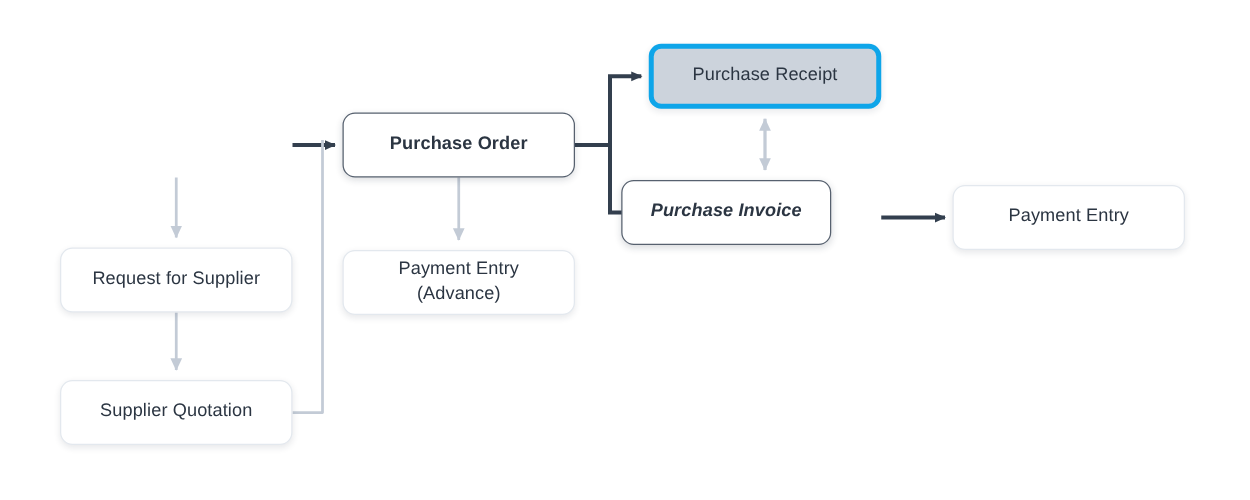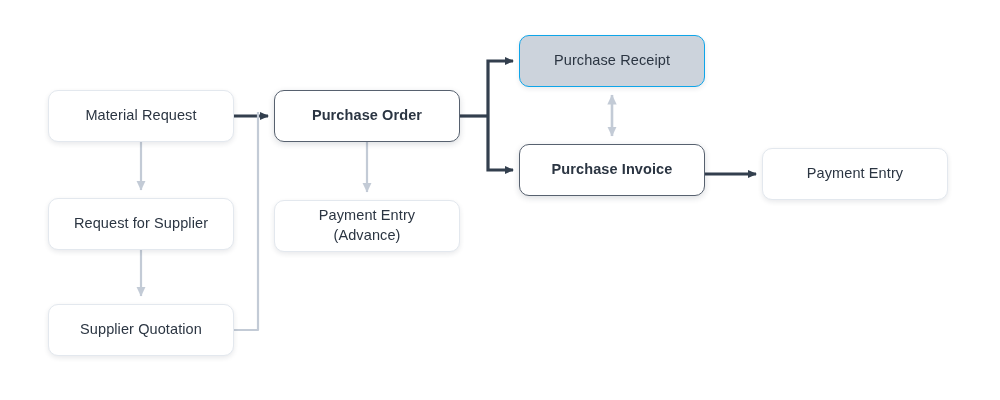--- a/index.html
+++ b/index.html
@@ -45,21 +45,21 @@
     padding: 4px 8px;
     z-index: 2;
   }
   .node.emphasized {
     border: 1.6px solid #57616f;
     font-weight: bold;
     box-shadow: 0 2px 6px rgba(26, 38, 54, 0.16);
   }
   .node.filled {
     background: #ccd3dc;
-    border: 1px solid #0ea5e9;
+    border: 4px solid #0ea5e9;
     box-shadow: 0 2px 5px rgba(26, 38, 54, 0.09);
   }
   .node-label {
     display: block;
     white-space: pre-line;
   }
 </style>
 </head>
 <body>
 
@@ -92,23 +92,20 @@
 
     <path d="M488,116 L488,61 L513,61" fill="none" stroke="#333f4e" stroke-width="3.2" stroke-linejoin="miter" marker-end="url(#arrow-dark)"></path>
 
     <path d="M488,116 L488,170 L513,170" fill="none" stroke="#333f4e" stroke-width="3.2" stroke-linejoin="miter" marker-end="url(#arrow-dark)"></path>
 
     <path d="M612,95 L612,136" fill="none" stroke="#c3cbd6" stroke-width="2.6" marker-start="url(#arrow-light-start)" marker-end="url(#arrow-light-end)"></path>
 
     <path d="M705,174 L756,174" fill="none" stroke="#333f4e" stroke-width="3.2" marker-end="url(#arrow-dark)"></path>
   </svg>
 
-  <div class="node" style="left:48px; top:90px; width:186px; height:52px;">
-    <span class="node-label">Material Request</span>
-  </div>
 
   <div class="node" style="left:48px; top:198px; width:186px; height:52px;">
     <span class="node-label">Request for Supplier</span>
   </div>
 
   <div class="node emphasized" style="left:274px; top:90px; width:186px; height:52px;">
     <span class="node-label">Purchase Order</span>
   </div>
 
   <div class="node" style="left:48px; top:304px; width:186px; height:52px;">
@@ -117,21 +114,21 @@
 
   <div class="node" style="left:274px; top:200px; width:186px; height:52px;">
     <span class="node-label">Payment Entry
 (Advance)</span>
   </div>
 
   <div class="node filled" style="left:519px; top:35px; width:186px; height:52px;">
     <span class="node-label">Purchase Receipt</span>
   </div>
 
-  <div class="node emphasized" style="left:519px; top:144px; width:186px; height:52px;">
+  <div class="node emphasized" style="left:497px; top:144px; width:168px; height:52px;font-style:italic;">
     <span class="node-label">Purchase Invoice</span>
   </div>
 
   <div class="node" style="left:762px; top:148px; width:186px; height:52px;">
     <span class="node-label">Payment Entry</span>
   </div>
 
 </div>
 
 </body></html>

